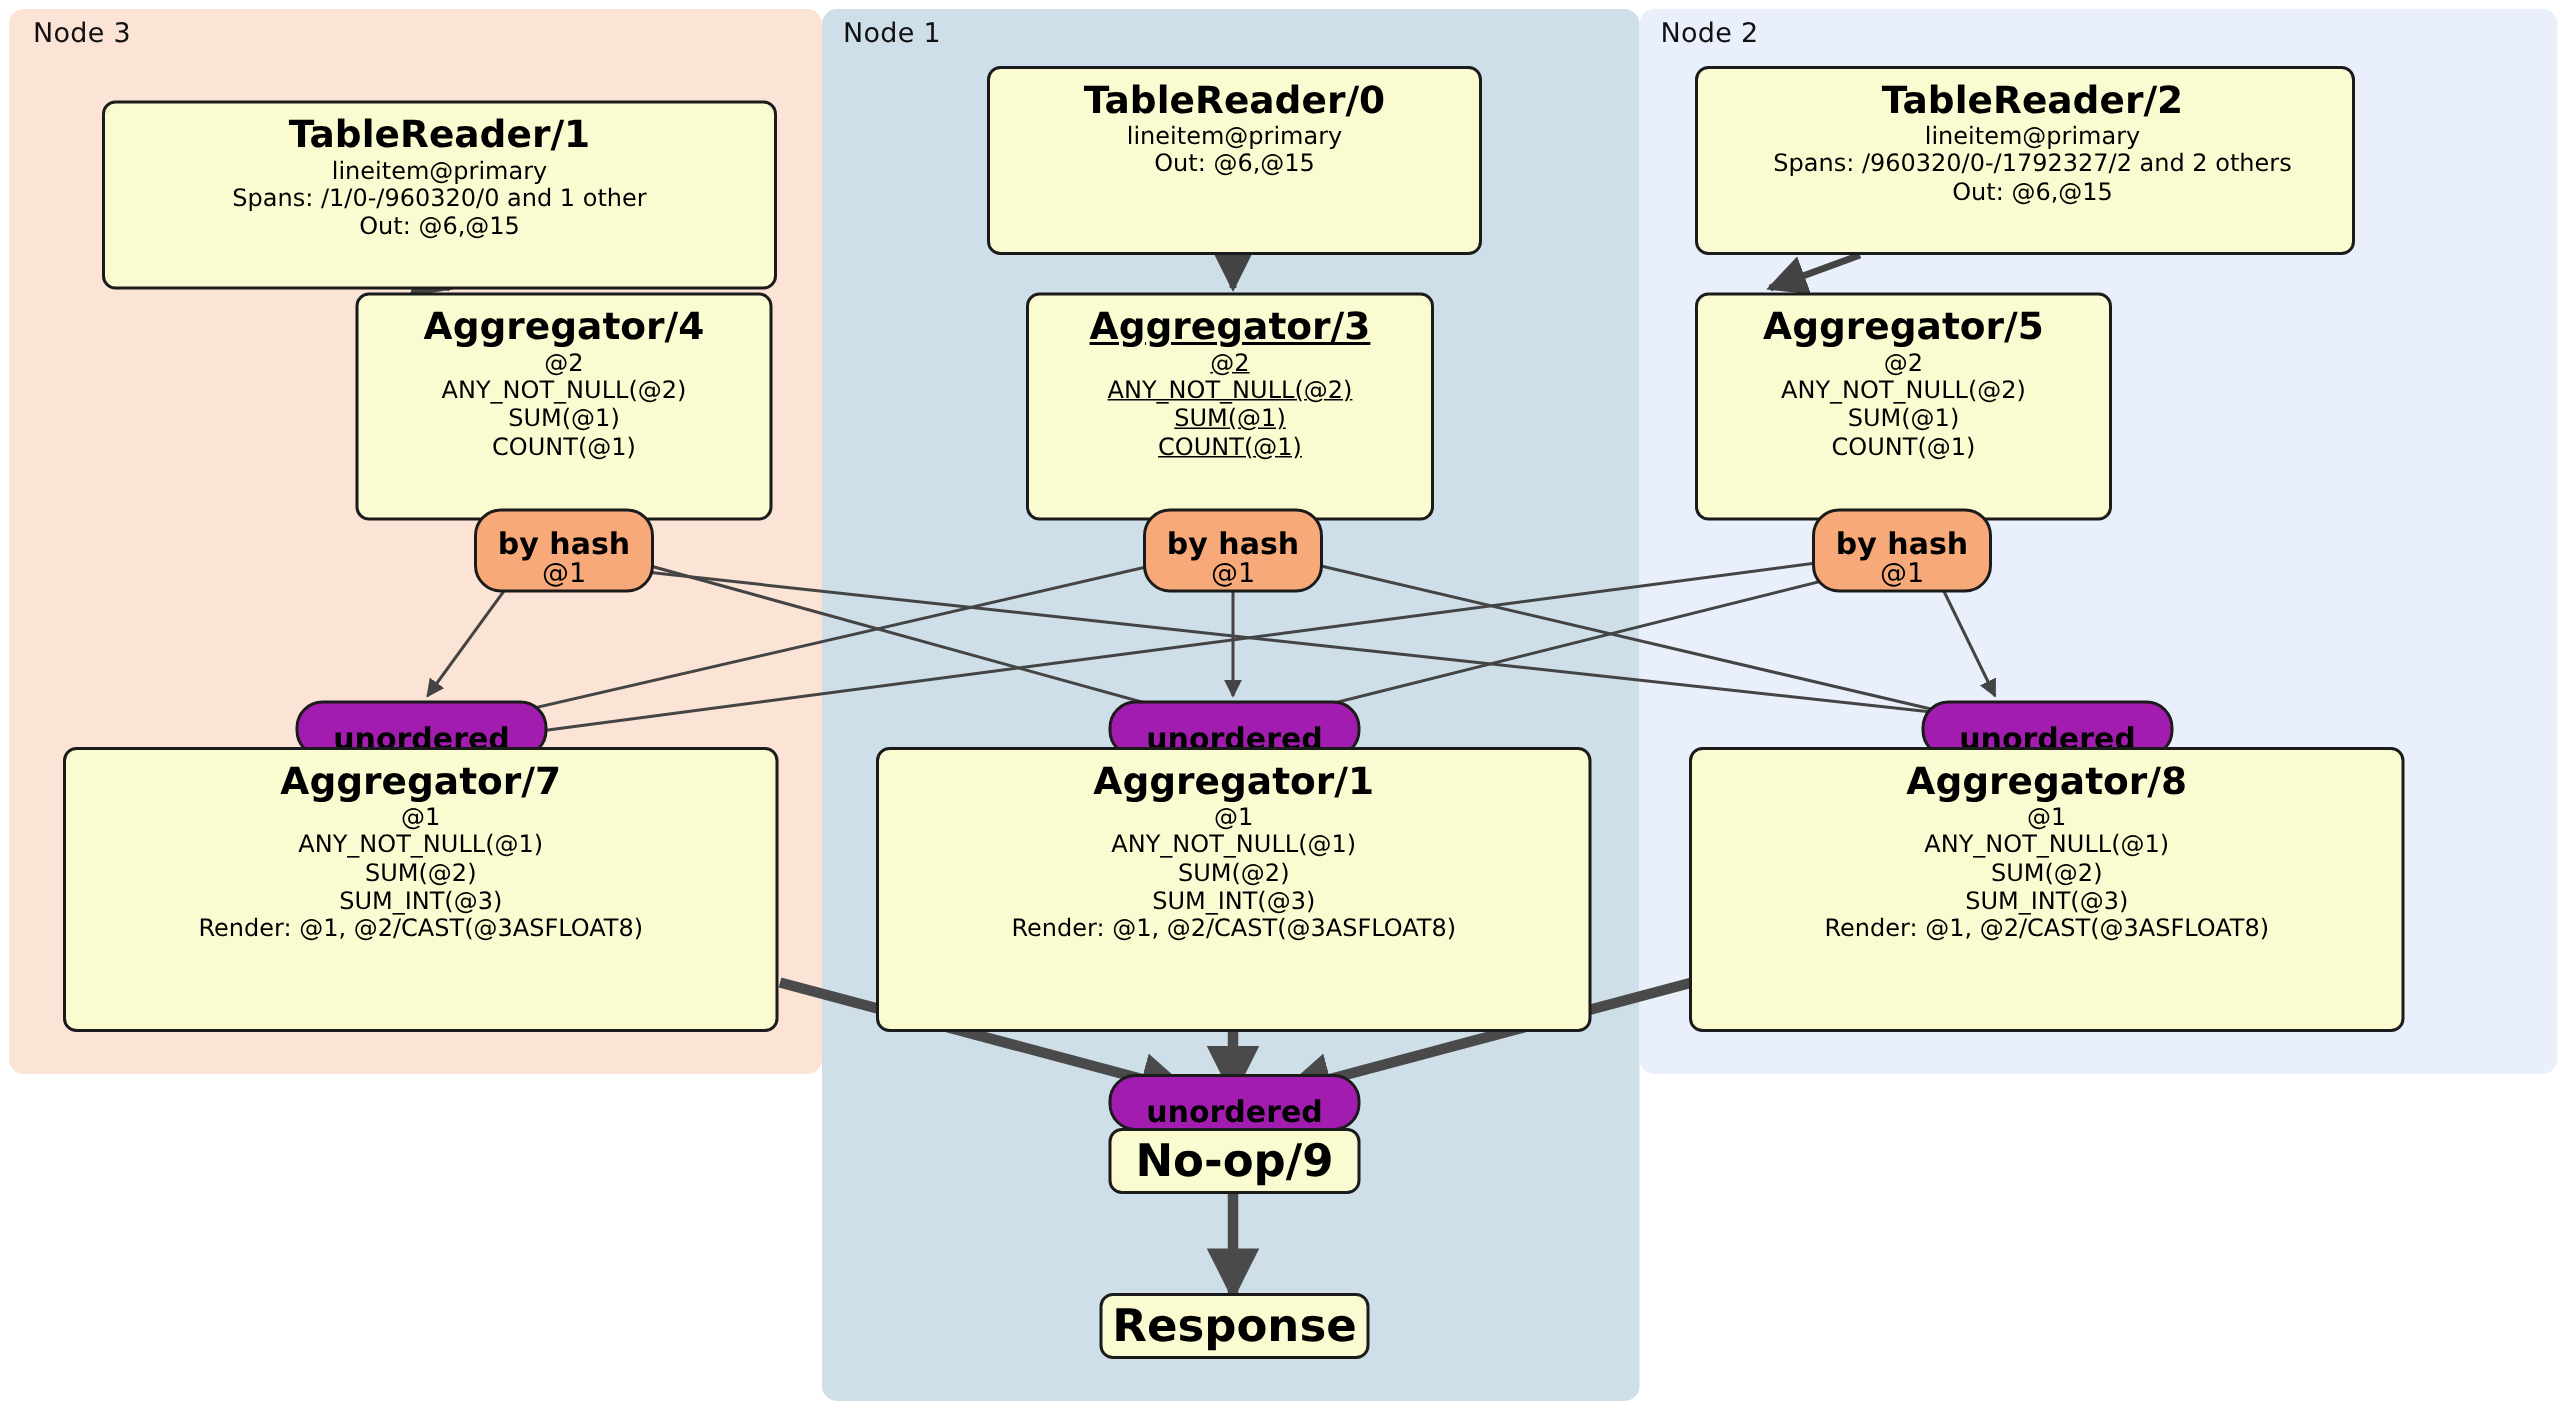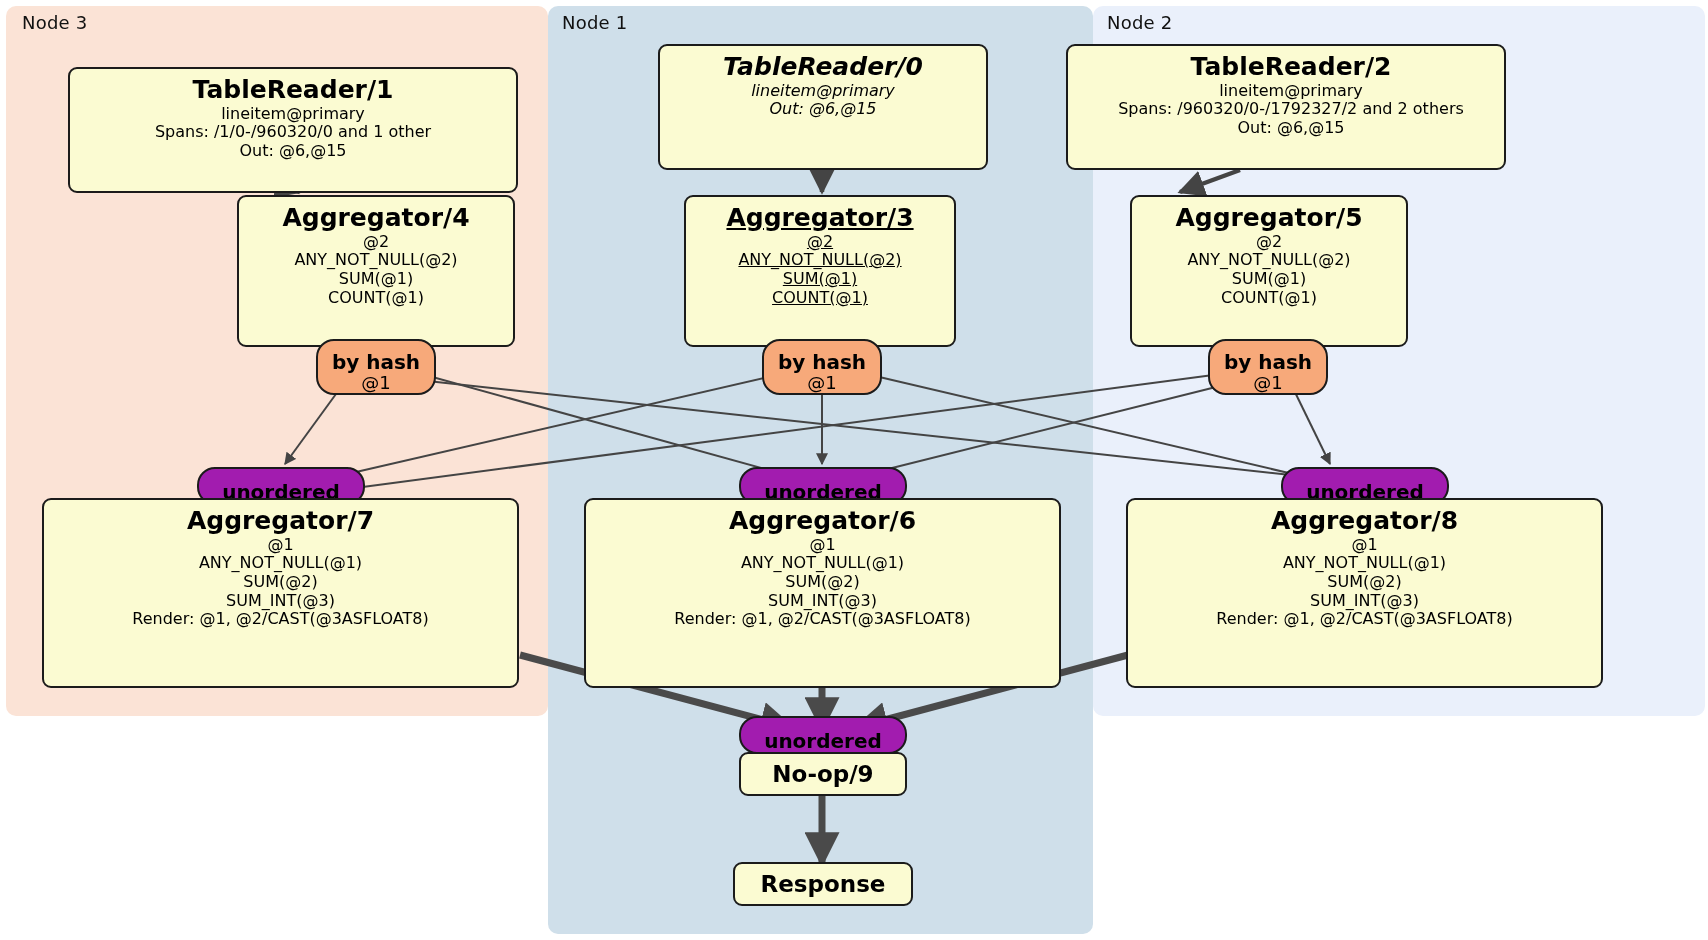--- a/index.html
+++ b/index.html
@@ -26,21 +26,21 @@
         align-items:center;justify-content:flex-end;}
   .oval.hash{background:#f7a97a;border-radius:18px;}
   .oval.unord{background:#a21caf;border-radius:18px;}
   .oval .lbl{font-weight:bold;font-size:20px;color:#000;line-height:1.1;
              white-space:nowrap;}
   .oval .sub{font-size:18px;color:#000;line-height:1.1;white-space:nowrap;}
 
   .small-box{position:absolute;box-sizing:border-box;background:#fbfbd2;
              border:2.5px solid #1b1b1b;border-radius:9px;
              display:flex;align-items:center;justify-content:center;}
-  .small-box .ttl{font-weight:bold;font-size:23px;color:#000;white-space:nowrap;}
+  .small-box .ttl{font-weight:bold;font-size:30px;color:#000;white-space:nowrap;}
 </style>
 </head>
 <body>
 
 <div id="stage">
 
   <div class="node-panel" style="left:6px;top:6px;width:542px;height:710px;background:#fbe3d6;"></div>
   <div class="node-panel" style="left:548px;top:6px;width:545px;height:928px;background:#cfdfea;"></div>
   <div class="node-panel" style="left:1093px;top:6px;width:612px;height:710px;background:#eaf0fb;"></div>
 
@@ -85,27 +85,27 @@
     <path d="M 822 789 L 822 862" stroke="#4a4a4a" stroke-width="7" fill="none" marker-end="url(#arrowthick)"></path>
   </svg>
 
   <div class="proc" style="left:68px;top:44px;width:450px;height:126px;margin-top:23px;">
     <div class="ttl">TableReader/1</div>
     <div class="ln">lineitem@primary</div>
     <div class="ln">Spans: /1/0-/960320/0 and 1 other</div>
     <div class="ln">Out: @6,@15</div>
   </div>
 
-  <div class="proc" style="left:658px;top:44px;width:330px;height:126px;font-style:italic;">
+  <div class="proc" style="left:658px;top:44px;width:330px;height:126px;">
     <div class="ttl">TableReader/0</div>
     <div class="ln">lineitem@primary</div>
     <div class="ln">Out: @6,@15</div>
   </div>
 
-  <div class="proc" style="left:1066px;top:44px;width:440px;height:126px;padding-left:20px;">
+  <div class="proc" style="left:1130px;top:44px;width:440px;height:126px;padding-left:20px;">
     <div class="ttl">TableReader/2</div>
     <div class="ln">lineitem@primary</div>
     <div class="ln">Spans: /960320/0-/1792327/2 and 2 others</div>
     <div class="ln">Out: @6,@15</div>
   </div>
 
   <div class="proc" style="left:237px;top:195px;width:278px;height:152px;">
     <div class="ttl">Aggregator/4</div>
     <div class="ln">@2</div>
     <div class="ln">ANY_NOT_NULL(@2)</div>
@@ -155,21 +155,21 @@
   <div class="proc" style="left:42px;top:498px;width:477px;height:190px;">
     <div class="ttl">Aggregator/7</div>
     <div class="ln">@1</div>
     <div class="ln">ANY_NOT_NULL(@1)</div>
     <div class="ln">SUM(@2)</div>
     <div class="ln">SUM_INT(@3)</div>
     <div class="ln">Render: @1, @2/CAST(@3ASFLOAT8)</div>
   </div>
 
   <div class="proc" style="left:584px;top:498px;width:477px;height:190px;">
-    <div class="ttl">Aggregator/6</div>
+    <div class="ttl">Aggregator/1</div>
     <div class="ln">@1</div>
     <div class="ln">ANY_NOT_NULL(@1)</div>
     <div class="ln">SUM(@2)</div>
     <div class="ln">SUM_INT(@3)</div>
     <div class="ln">Render: @1, @2/CAST(@3ASFLOAT8)</div>
   </div>
 
   <div class="proc" style="left:1126px;top:498px;width:477px;height:190px;">
     <div class="ttl">Aggregator/8</div>
     <div class="ln">@1</div>

